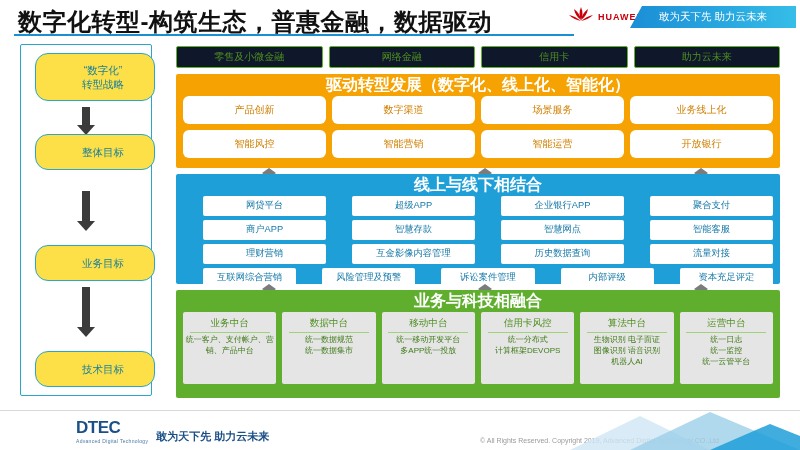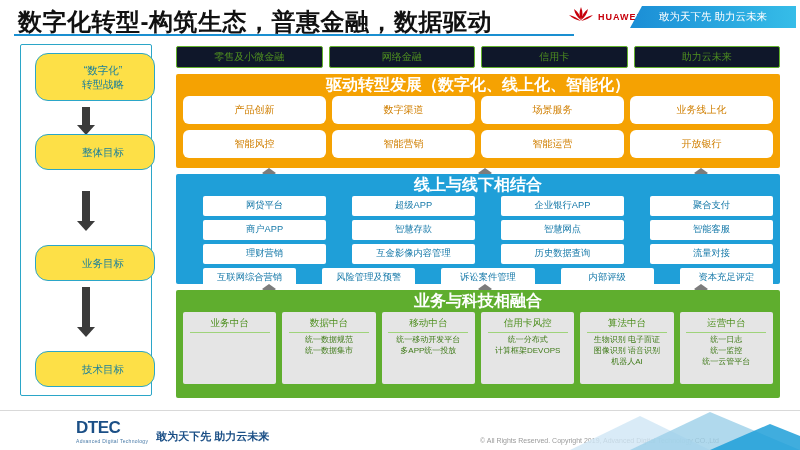--- a/index.html
+++ b/index.html
@@ -288,20 +288,21 @@
     <div class="up"></div>
     <div class="dn"></div>
   </div>
 
 <div class="band band-green">
   <div class="band-title">业务与科技相融合</div>
   <div class="cells" id="green-cols" style="height:72px;">
       <div class="gcol">
         <div class="gcol-head">业务中台</div>
         <div class="gcol-sep"></div>
+        <div class="gcol-body">统一客户、支付帐户、营销、产品中台</div>
       </div>
       <div class="gcol">
         <div class="gcol-head">数据中台</div>
         <div class="gcol-sep"></div>
         <div class="gcol-body">统一数据规范<br>统一数据集市</div>
       </div>
       <div class="gcol">
         <div class="gcol-head">移动中台</div>
         <div class="gcol-sep"></div>
         <div class="gcol-body">统一移动开发平台<br>多APP统一投放</div>

